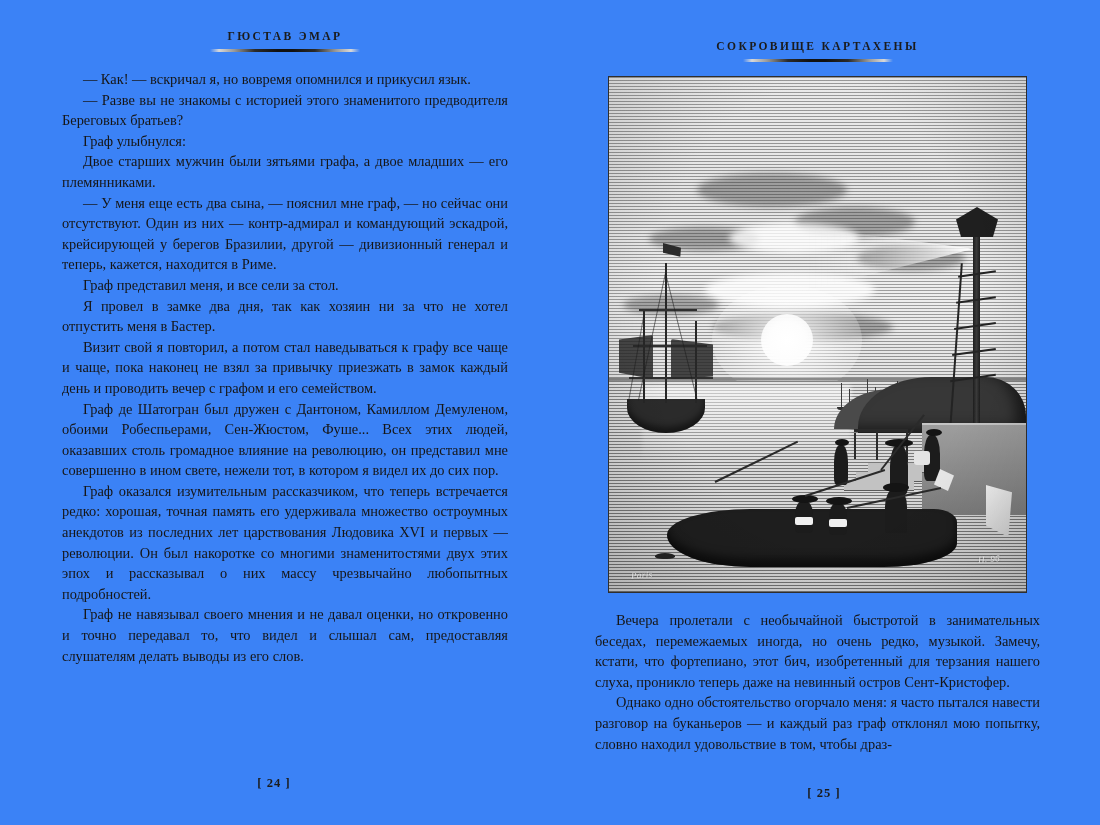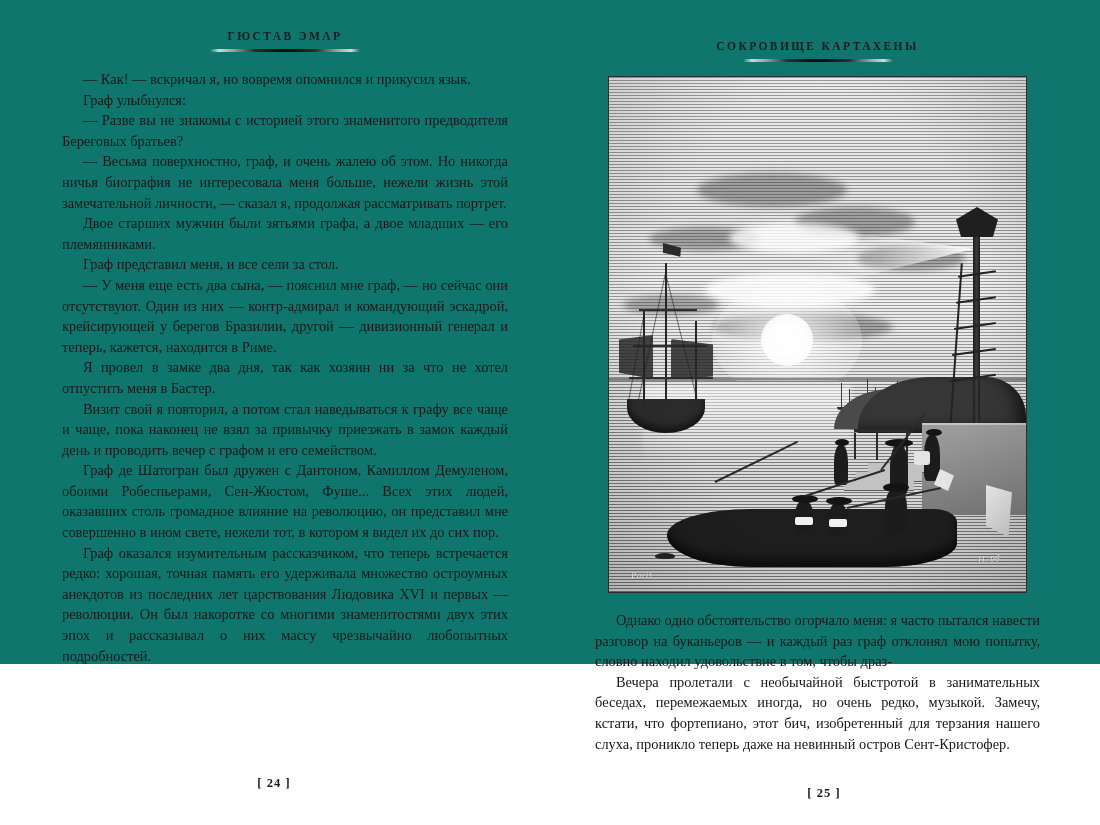--- a/index.html
+++ b/index.html
@@ -11,23 +11,23 @@
     width: 1100px;
     height: 825px;
     font-family: "Liberation Serif", "DejaVu Serif", serif;
     color: #1a1a1a;
     overflow: hidden;
   }
 
   .spread {
     position: relative;
     width: 1100px;
-    height: 664px;
+    height: 825px;
     display: flex;
-    background: #0f766e;
+    background: #3b82f6;
   }
 
   .page {
     position: relative;
     width: 550px;
     height: 825px;
     box-sizing: border-box;
   }
   .page-left  { padding: 0 42px 0 62px; }
   .page-right { padding: 0 60px 0 45px; margin-top: 10px; }
@@ -336,30 +336,30 @@
 
   <div class="page page-left">
 
     <div class="runhead">
       <div class="runhead-title">ГЮСТАВ ЭМАР</div>
       <div class="runhead-rule"></div>
     </div>
 
     <div class="body-col">
       <p>— Как! — вскричал я, но вовремя опомнился и прикусил язык.</p>
+      <p>— Разве вы не знакомы с историей этого знаменитого предводителя Береговых братьев?</p>
       <p>Граф улыбнулся:</p>
-      <p>— Разве вы не знакомы с историей этого знаменитого предводителя Береговых братьев?</p>
-      <p>— Весьма поверхностно, граф, и очень жалею об этом. Но никогда ничья биография не интересовала меня больше, нежели жизнь этой замечательной личности, — сказал я, продолжая рассматривать портрет.</p>
       <p>Двое старших мужчин были зятьями графа, а двое младших — его племянниками.</p>
+      <p>— У меня еще есть два сына, — пояснил мне граф, — но сейчас они отсутствуют. Один из них — контр-адмирал и командующий эскадрой, крейсирующей у берегов Бразилии, другой — дивизионный генерал и теперь, кажется, находится в Риме.</p>
       <p>Граф представил меня, и все сели за стол.</p>
-      <p>— У меня еще есть два сына, — пояснил мне граф, — но сейчас они отсутствуют. Один из них — контр-адмирал и командующий эскадрой, крейсирующей у берегов Бразилии, другой — дивизионный генерал и теперь, кажется, находится в Риме.</p>
       <p>Я провел в замке два дня, так как хозяин ни за что не хотел отпустить меня в Бастер.</p>
       <p>Визит свой я повторил, а потом стал наведываться к графу все чаще и чаще, пока наконец не взял за привычку приезжать в замок каждый день и проводить вечер с графом и его семейством.</p>
       <p>Граф де Шатогран был дружен с Дантоном, Камиллом Демуленом, обоими Робеспьерами, Сен-Жюстом, Фуше... Всех этих людей, оказавших столь громадное влияние на революцию, он представил мне совершенно в ином свете, нежели тот, в котором я видел их до сих пор.</p>
       <p>Граф оказался изумительным рассказчиком, что теперь встречается редко: хорошая, точная память его удерживала множество остроумных анекдотов из последних лет царствования Людовика XVI и первых — революции. Он был накоротке со многими знаменитостями двух этих эпох и рассказывал о них массу чрезвычайно любопытных подробностей.</p>
+      <p>Граф не навязывал своего мнения и не давал оценки, но откровенно и точно передавал то, что видел и слышал сам, предоставляя слушателям делать выводы из его слов.</p>
     </div>
 
     <div class="folio">[ 24 ]</div>
   </div>
 
   <div class="page page-right">
 
     <div class="runhead">
       <div class="runhead-title">СОКРОВИЩЕ КАРТАХЕНЫ</div>
       <div class="runhead-rule"></div>
@@ -465,20 +465,20 @@
         <div class="ink bird"></div>
 
         <div class="plate-vignette"></div>
 
         <div class="sig sig-left">Paris</div>
         <div class="sig sig-right">H. 96</div>
       </div>
     </div>
 
     <div class="body-col">
+      <p>Вечера пролетали с необычайной быстротой в занимательных беседах, перемежаемых иногда, но очень редко, музыкой. Замечу, кстати, что фортепиано, этот бич, изобретенный для терзания нашего слуха, проникло теперь даже на невинный остров Сент-Кристофер.</p>
       <p>Однако одно обстоятельство огорчало меня: я часто пытался навести разговор на буканьеров — и каждый раз граф отклонял мою попытку, словно находил удовольствие в том, чтобы драз-</p>
-      <p>Вечера пролетали с необычайной быстротой в занимательных беседах, перемежаемых иногда, но очень редко, музыкой. Замечу, кстати, что фортепиано, этот бич, изобретенный для терзания нашего слуха, проникло теперь даже на невинный остров Сент-Кристофер.</p>
     </div>
 
     <div class="folio">[ 25 ]</div>
   </div>
 
 </div>
 
 </body></html>

